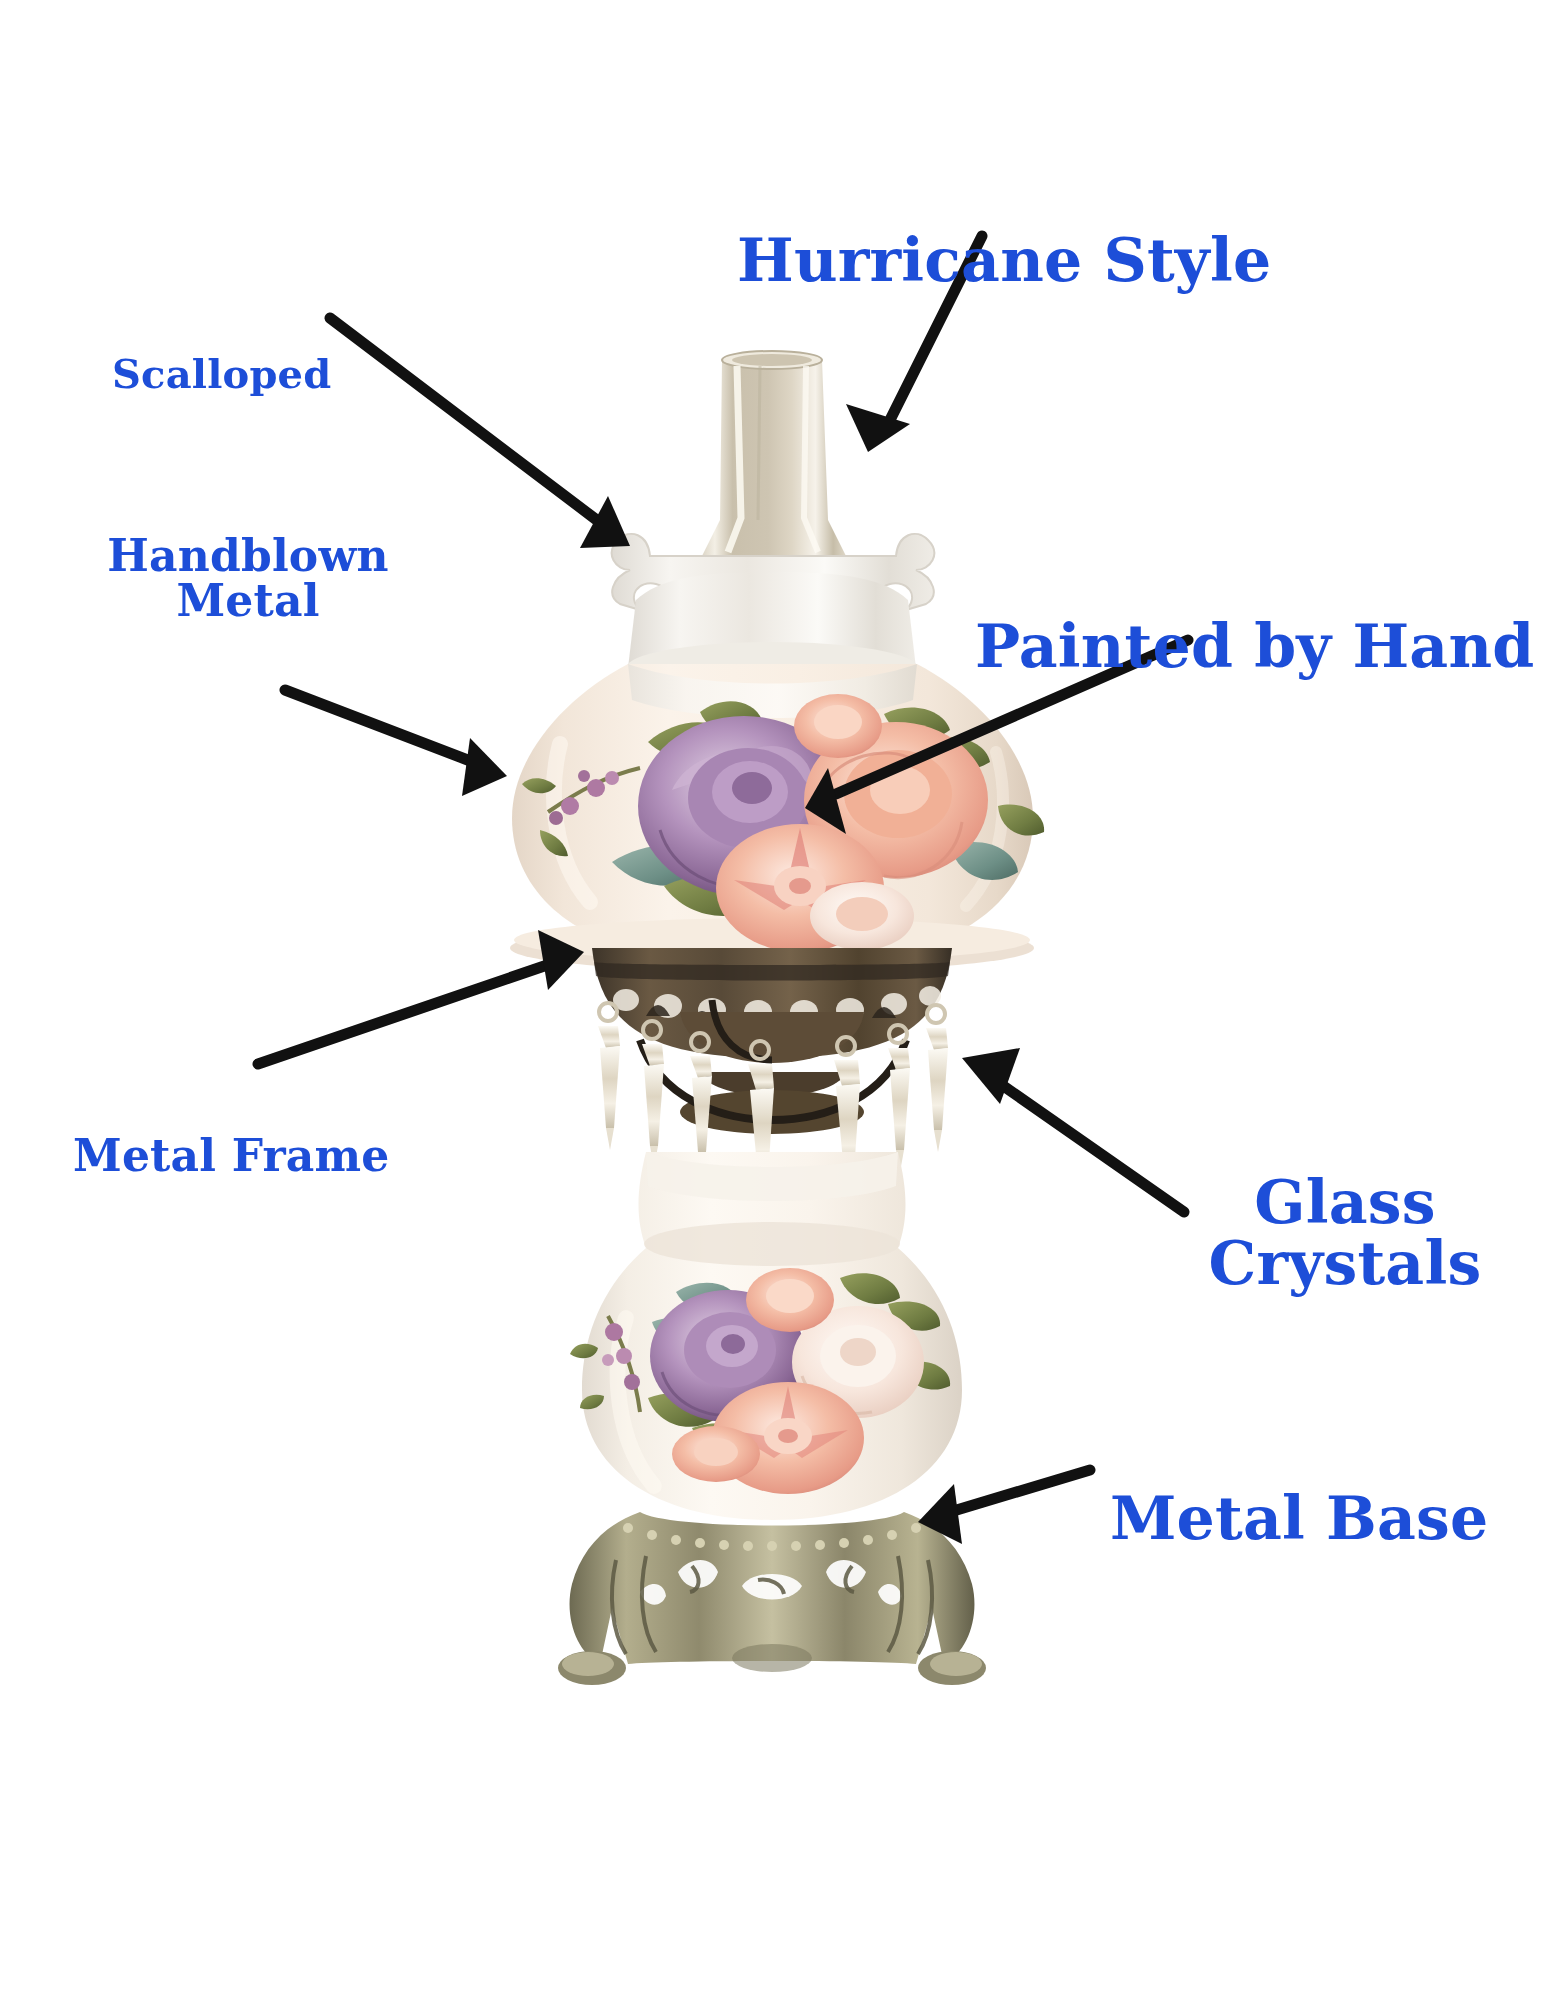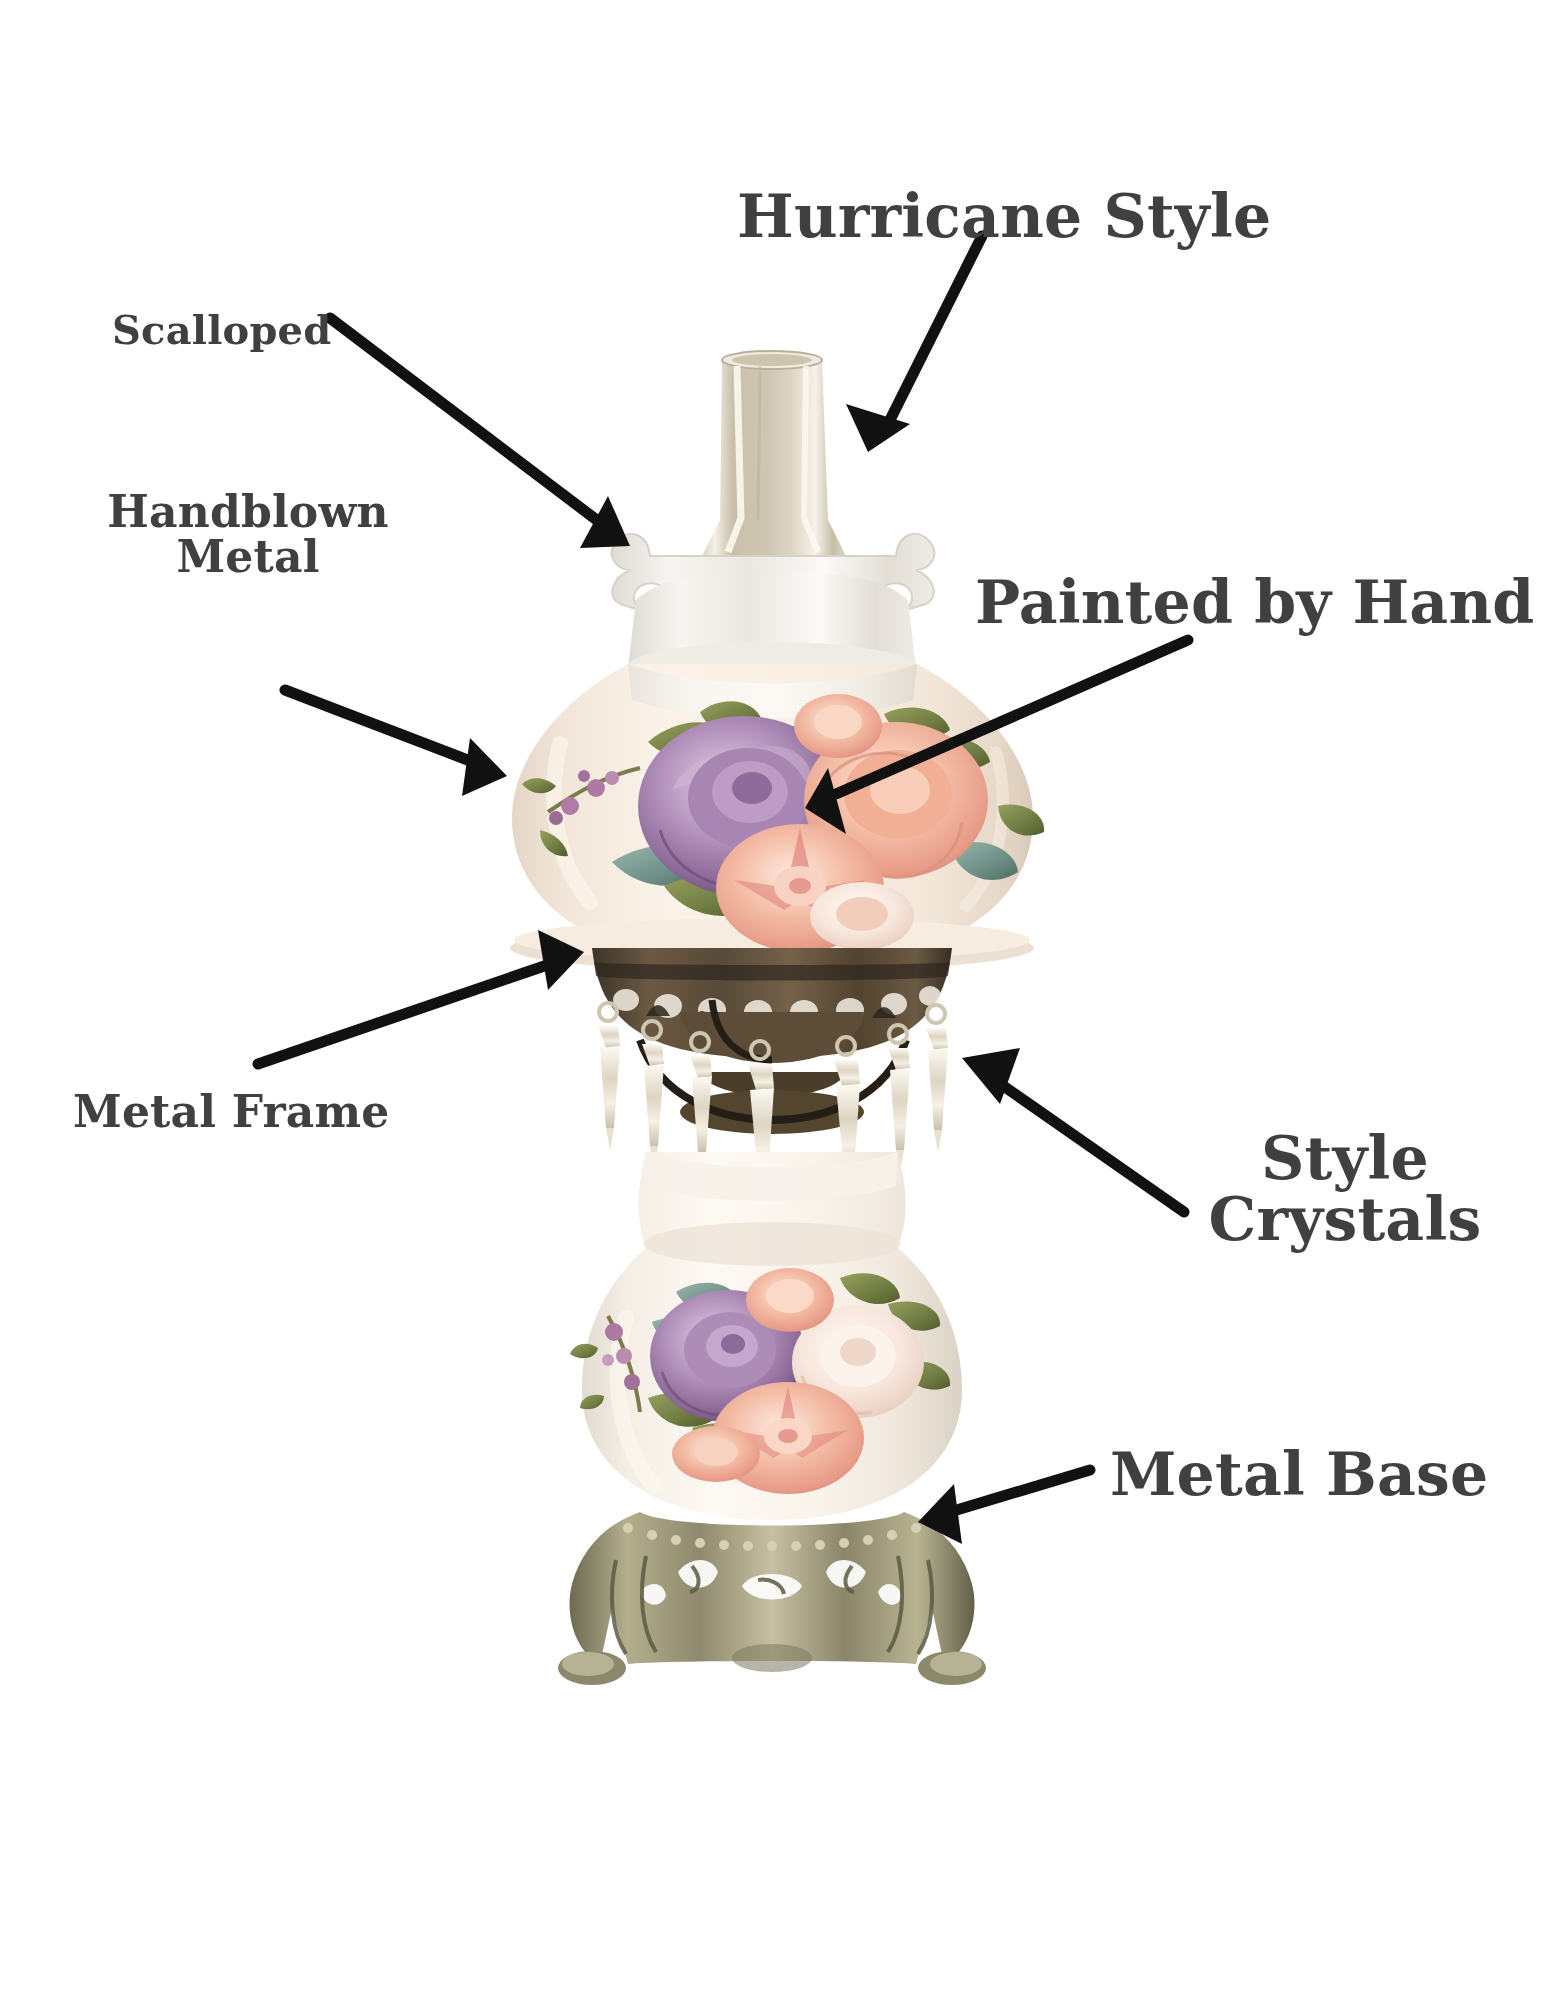--- a/index.html
+++ b/index.html
@@ -1,20 +1,20 @@
 <!DOCTYPE html>
 <html><head>
 <meta charset="utf-8">
 <style>
   html,body{margin:0;padding:0;background:#ffffff;}
   body{width:1545px;height:2000px;position:relative;overflow:hidden;
        font-family:"DejaVu Serif", serif;}
   #stage{position:absolute;inset:0;width:1545px;height:2000px;background:#fff;}
-  .lbl{position:absolute;color:#404040;font-family:"DejaVu Serif", serif;
-       font-weight:700;line-height:1.02;white-space:pre;letter-spacing:.2px;}
+  .lbl{position:absolute;color:#1d4ed8;font-family:"DejaVu Serif", serif;
+       font-weight:700;line-height:1.02;white-space:pre;letter-spacing:.2px;margin-top:44px;}
   .lbl.ctr{text-align:center;white-space:normal;}
   svg.layer{position:absolute;left:0;top:0;width:1545px;height:2000px;}
   .arrow{fill:none;stroke:#111111;stroke-width:11;stroke-linecap:round;}
   .ahead{fill:#111111;stroke:none;}
 </style>
 </head>
 <body>
 
 <div id="stage">
 
@@ -464,19 +464,19 @@
   <div class="lbl ctr" style="left:48px;top:490px;width:400px;font-size:44px;">
     <div>Handblown</div>
     <div>Metal</div>
   </div>
 
   <div class="lbl" style="left:975px;top:572px;font-size:60px;">Painted by Hand</div>
 
   <div class="lbl" style="left:73px;top:1090px;font-size:44px;">Metal Frame</div>
 
   <div class="lbl ctr" style="left:1195px;top:1128px;width:300px;font-size:60px;">
-    <div>Style</div>
+    <div>Glass</div>
     <div>Crystals</div>
   </div>
 
   <div class="lbl" style="left:1110px;top:1444px;font-size:60px;">Metal Base</div>
 
 </div>
 
 </body></html>

